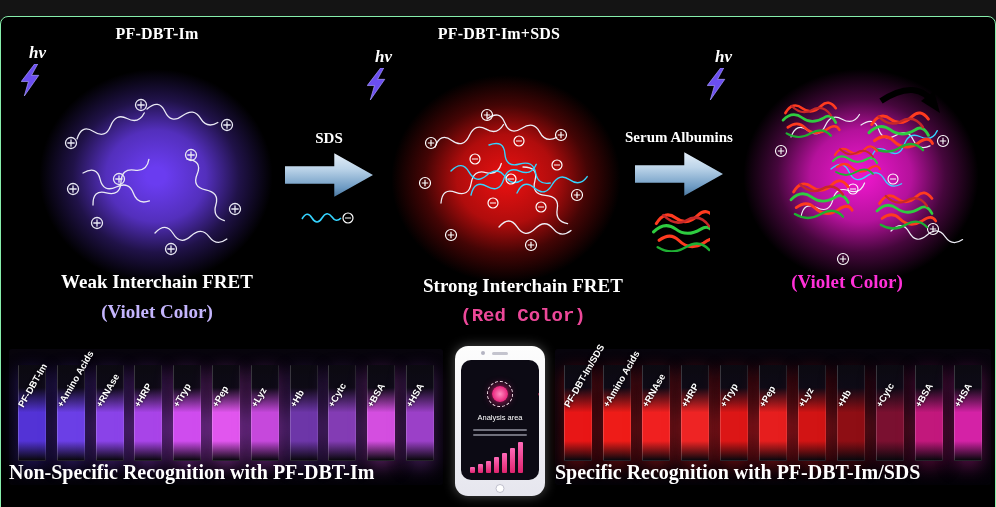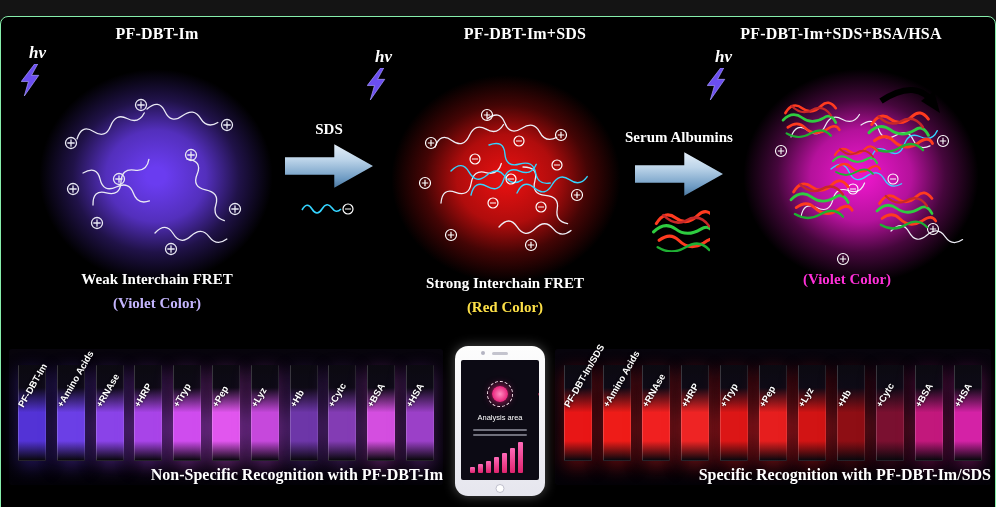--- a/index.html
+++ b/index.html
@@ -6,47 +6,47 @@
   html,body{background:#141414}
   body{font-family:"Liberation Serif",serif;}
   .figure{position:relative;width:996px;height:507px;background:#000;border:1px solid #86efac;
     border-radius:8px;overflow:hidden;color:#fff;margin:16px auto;}
   .panel-title{position:absolute;top:8px;font-size:16px;font-weight:bold;text-align:center;letter-spacing:.2px;}
   .hv{position:absolute;width:42px;height:60px;}
   .hv-text{position:absolute;top:0;left:10px;font-size:17px;font-weight:bold;font-style:italic;}
   .hv svg{position:absolute;top:21px;left:2px;}
   .blob{position:absolute;border-radius:50%;}
   .blob svg{position:absolute;inset:0;width:100%;height:100%;}
-  .caption{position:absolute;text-align:center;font-weight:bold;font-size:15px;line-height:1.6;}
+  .caption{position:absolute;text-align:center;font-weight:bold;font-size:19px;line-height:1.6;}
   .arrow-group{position:absolute;display:flex;flex-direction:column;align-items:center;}
   .arrow-label{font-size:15px;font-weight:bold;white-space:nowrap;margin-bottom:2px;}
   .block-arrow{width:88px;height:52px;
     background:linear-gradient(180deg,#f0f6fc 0%,#bcd4e9 38%,#6f9cc4 74%,#3c6890 100%);
     clip-path:polygon(0 33%,56% 33%,56% 8%,100% 50%,56% 92%,56% 67%,0 67%);}
   .arrow-icon{margin-top:6px;}
   .rack{position:absolute;top:332px;height:136px;background:linear-gradient(#07040c,#030207);border-radius:3px;}
   .rack-glow{position:absolute;left:4%;right:4%;top:50px;height:60px;filter:blur(12px);}
   .rack.left .rack-glow{background:radial-gradient(ellipse at 50% 50%, rgba(168,66,230,.5), transparent 75%);}
   .rack.right .rack-glow{background:radial-gradient(ellipse at 50% 50%, rgba(235,35,45,.5), transparent 75%);}
   .cuvette-row{position:absolute;left:6px;right:6px;top:4px;height:108px;display:flex;justify-content:space-between;}
   .cuvette-wrap{position:relative;width:34px;height:108px;}
   .cuvette{position:absolute;left:3px;right:3px;bottom:0;height:96px;border-radius:1px;
     border-left:1px solid rgba(255,255,255,.18);border-right:1px solid rgba(255,255,255,.10);
     border-bottom:1px solid rgba(255,255,255,.10);}
   .cuvette-label{position:absolute;left:10px;bottom:52px;transform:rotate(-60deg);transform-origin:0 100%;
     font-size:9.5px;font-weight:bold;white-space:nowrap;color:#fff;
     font-family:"Liberation Sans",sans-serif;text-shadow:0 0 3px #000;}
-  .rack-caption{position:absolute;bottom:1px;left:0;width:100%;text-align:right;font-size:16px;font-weight:bold;}
+  .rack-caption{position:absolute;bottom:1px;left:0;width:100%;text-align:left;font-size:20px;font-weight:bold;}
   .phone{position:absolute;left:454px;top:329px;width:90px;height:150px;
     background:linear-gradient(#fdfdfd,#e6e6ee);border-radius:13px;box-shadow:0 0 12px rgba(255,255,255,.3);}
   .phone-speaker{position:absolute;top:6px;left:50%;transform:translateX(-50%);width:16px;height:3px;border-radius:2px;background:#c4c4ce;}
   .phone-cam{position:absolute;top:5px;left:26px;width:4px;height:4px;border-radius:50%;background:#b4b4c2;}
   .phone-home{position:absolute;bottom:3px;left:50%;transform:translateX(-50%);width:9px;height:9px;
     border:1.5px solid #bfbfcc;border-radius:50%;background:#fff;}
-  .phone-screen{position:absolute;left:6px;right:6px;top:14px;bottom:16px;background:#0c0a14;border-radius:2px;overflow:hidden;}
+  .phone-screen{position:absolute;left:6px;right:6px;top:14px;bottom:16px;background:#0c0a14;border-radius:10px;overflow:hidden;}
   .dial-arc{position:absolute;top:-16px;right:-18px;width:54px;height:54px;border-radius:50%;
     border:3px solid #e23060;border-left-color:transparent;border-bottom-color:transparent;transform:rotate(25deg);}
   .spot{position:absolute;top:26px;left:31px;width:16px;height:16px;border-radius:50%;
     background:radial-gradient(#ff8cc0,#e8247c 70%);box-shadow:0 0 10px #e8247c;}
   .spot-ring{position:absolute;top:21px;left:26px;width:26px;height:26px;border:1px dashed #fff;border-radius:50%;}
   .analysis-label{position:absolute;top:53px;left:0;width:100%;text-align:center;font-size:7.5px;color:#fff;
     font-family:"Liberation Sans",sans-serif;white-space:nowrap;}
   .tiny-lines{position:absolute;top:66px;left:0;right:0;}
   .tiny-lines div{height:2px;background:#8a8a96;margin:3px 12px;border-radius:1px;opacity:.8;}
   .phone-bars{position:absolute;left:9px;right:9px;bottom:7px;height:36px;display:flex;align-items:flex-end;gap:3px;}
@@ -76,22 +76,21 @@
         <path d="M2 10 q6 -10 14 -4 q8 6 16 -2 q6 -6 12 2" stroke="#ff3b1f" stroke-width="2.2"></path>
         <path d="M0 16 q8 -8 16 -2 q8 6 18 0 q6 -4 10 4" stroke="#2ecc40" stroke-width="2.2"></path>
         <path d="M4 22 q8 -6 14 0 q8 8 18 2 q8 -6 11 0" stroke="#ff3b1f" stroke-width="2.2"></path>
         <path d="M7 4 q8 8 16 4 q10 -6 17 4" stroke="#c62828" stroke-width="1.8"></path>
         <path d="M3 27 q10 6 20 0 q10 -6 17 2" stroke="#1faf33" stroke-width="1.8"></path>
       </g>
     </defs>
   </svg>
 
   <div class="panel-title" style="left:8px;width:296px">PF-DBT-Im</div>
-  <div class="panel-title" style="left:376px;width:296px">PF-DBT-Im+SDS</div>
-  <div class="panel-title" style="left:688px;width:304px">PF-DBT-Im+SDS+BSA/HSA</div>
+  <div class="panel-title" style="left:350px;width:296px">PF-DBT-Im+SDS</div>
 
   <div class="hv" style="left:18px;top:26px">
     <span class="hv-text">hν</span>
     <svg width="19" height="33" viewBox="0 0 18 32">
         <use href="#bolt"></use>
       </svg>
   </div>
   <div class="hv" style="left:364px;top:30px">
     <span class="hv-text">hν</span>
     <svg width="19" height="33" viewBox="0 0 18 32">
@@ -185,21 +184,21 @@
       <use href="#prot" transform="translate(50 112) scale(1.3)"></use>
       <use href="#prot" transform="translate(136 124) scale(1.25)"></use>
       <use href="#prot" transform="translate(92 78) scale(1.0)"></use>
       <g>
         <path d="M140 34 q36 -24 54 4" stroke="#000" stroke-width="6" fill="none"></path>
         <polygon points="199,46 193,24 180,34" fill="#000"></polygon>
       </g>
     </svg>
   </div>
 
-  <div class="arrow-group" style="left:280px;top:104px;width:96px">
+  <div class="arrow-group" style="left:280px;top:113px;width:96px">
     <div class="arrow-label">SDS</div>
     <div class="block-arrow"></div>
     <svg class="arrow-icon" width="58" height="22" viewBox="0 0 58 22">
       <path d="M2 12 q5 -9 10 -1 q5 8 10 0 q5 -8 10 -1 q4 6 9 1" stroke="#35d4ff" stroke-width="1.6" fill="none"></path>
       <g stroke="#fff" stroke-width="1.2">
           <circle cx="48" cy="11" r="5" fill="none"></circle>
           <path d="M45 11 H51"></path>
         </g>
     </svg>
   </div>
@@ -209,23 +208,23 @@
     <div class="block-arrow"></div>
     <svg class="arrow-icon" width="62" height="46" viewBox="0 0 50 38">
       <use href="#prot" transform="translate(4 3) scale(1.15)"></use>
     </svg>
   </div>
 
   <div class="caption" style="left:8px;top:250px;width:296px">
     <div>Weak Interchain FRET</div>
     <div style="color: #c4b5fd;">(Violet Color)</div>
   </div>
-  <div class="caption" style="left:356px;top:254px;width:296px">
+  <div class="caption" style="left:374px;top:254px;width:296px">
     <div>Strong Interchain FRET</div>
-    <div style="color: #fde047;">(Red Color)</div>
+    <div style="color: #ec4899; font-family: Liberation Mono, monospace;">(Red Color)</div>
   </div>
   <div class="caption" style="left:698px;top:250px;width:296px">
     <div style="color: rgb(255, 48, 216);">(Violet Color)</div>
   </div>
 
   <div class="rack left" style="left:8px;width:434px">
     <div class="rack-glow"></div>
     <div class="cuvette-row">
         <div class="cuvette-wrap">
           <div class="cuvette" style="background: linear-gradient(rgba(12, 10, 18, 0.95) 0%, rgba(16, 12, 24, 0.85) 24%, rgb(83, 51, 214) 50%, rgb(83, 51, 214) 80%, rgba(10, 8, 14, 0.9) 100%); box-shadow: rgba(83, 51, 214, 0.4) 0px 6px 18px;"></div>

